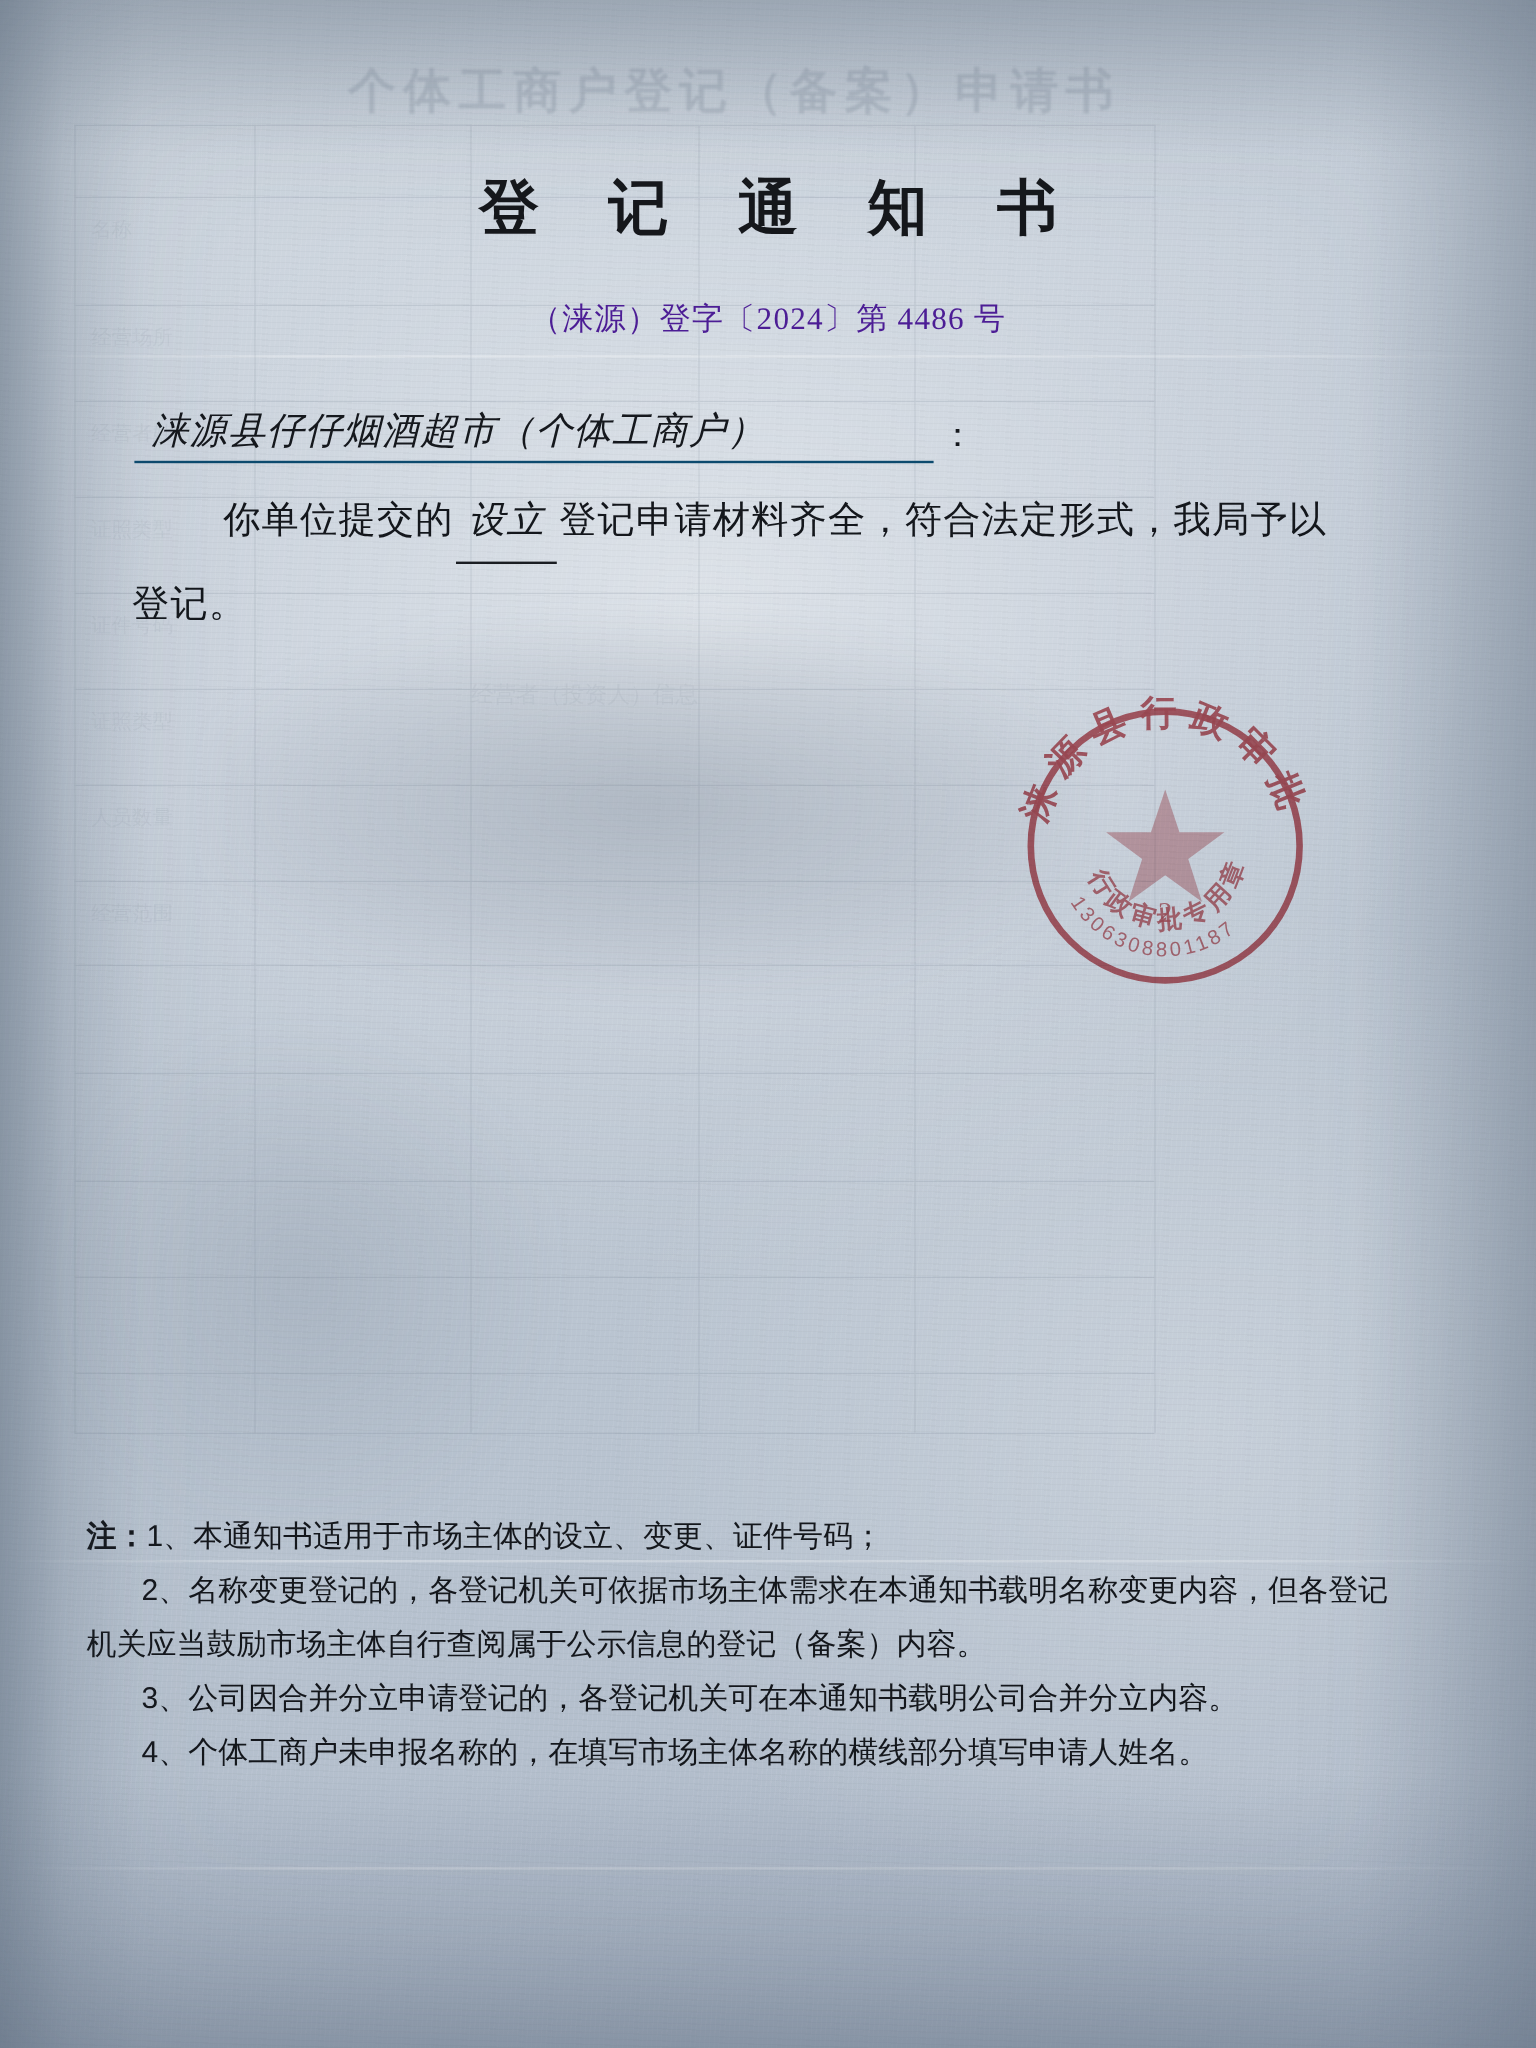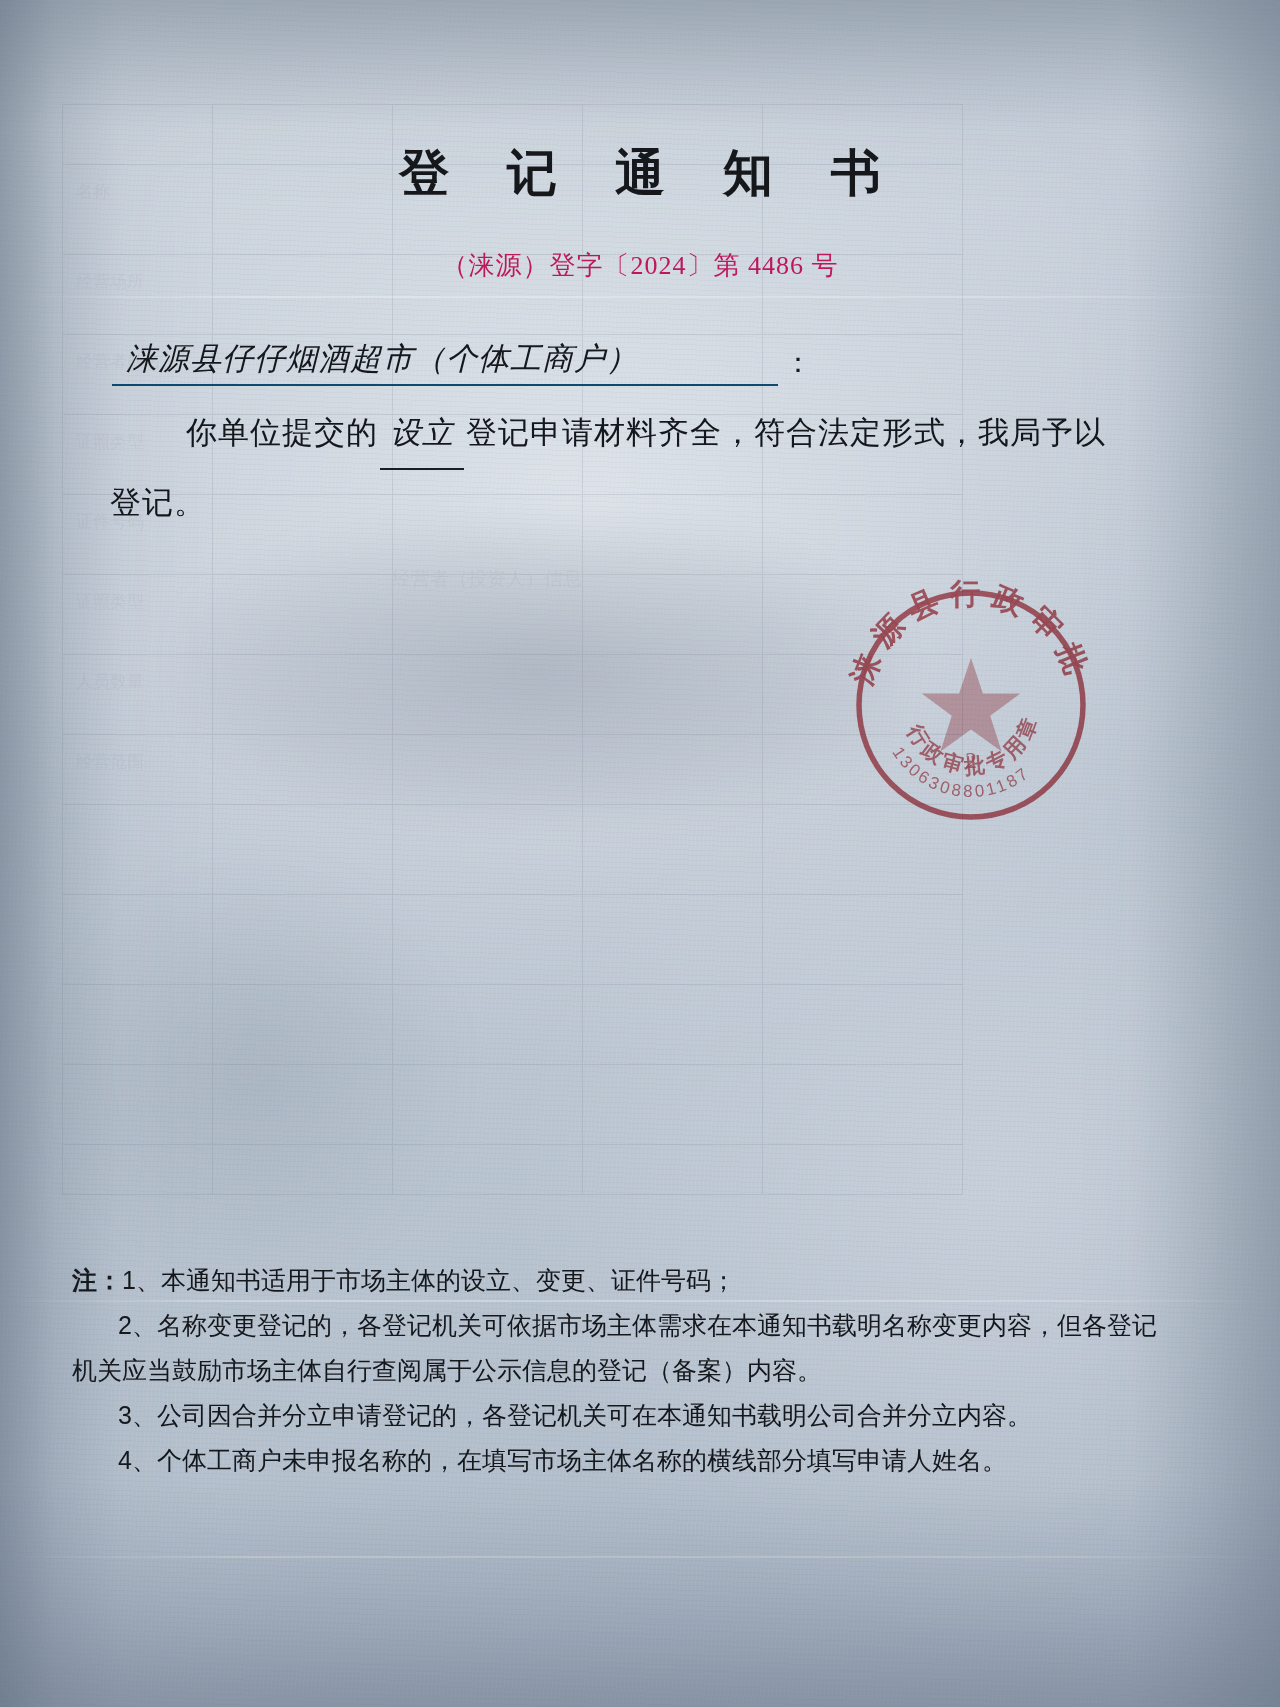--- a/index.html
+++ b/index.html
@@ -116,21 +116,21 @@
     letter-spacing: 22px;
     text-indent: 22px;
     color: #16181c;
     font-family: "Liberation Sans", "DejaVu Sans", sans-serif;
   }
   .doc-number {
     position: absolute;
     left: 0; top: 248px; width: 100%;
     text-align: center;
     font-size: 26px;
-    color: #be185d;
+    color: #4c1d95;
     letter-spacing: 1px;
   }
 
   .entity-line {
     position: absolute;
     left: 112px; top: 338px;
     width: 700px;
     display: flex;
     align-items: flex-end;
   }
@@ -231,20 +231,21 @@
   <div class="shade-top"></div>
   <div class="shade-left"></div>
   <div class="shade-right"></div>
   <div class="shade-bottom"></div>
   <div class="smudge-mid"></div>
   <div class="smudge-left"></div>
   <div class="crease c1"></div>
   <div class="crease c2"></div>
   <div class="crease c3"></div>
 
+  <div class="bleed bleed-title">个体工商户登记（备案）申请书</div>
   <div class="bleed-grid" id="bleedGrid">
       <div class="hl" style="top: 0px;"></div>
       <div class="hl" style="top: 60px;"></div>
       <div class="hl" style="top: 150px;"></div>
       <div class="hl" style="top: 230px;"></div>
       <div class="hl" style="top: 310px;"></div>
       <div class="hl" style="top: 390px;"></div>
       <div class="hl" style="top: 470px;"></div>
       <div class="hl" style="top: 550px;"></div>
       <div class="hl" style="top: 630px;"></div>

